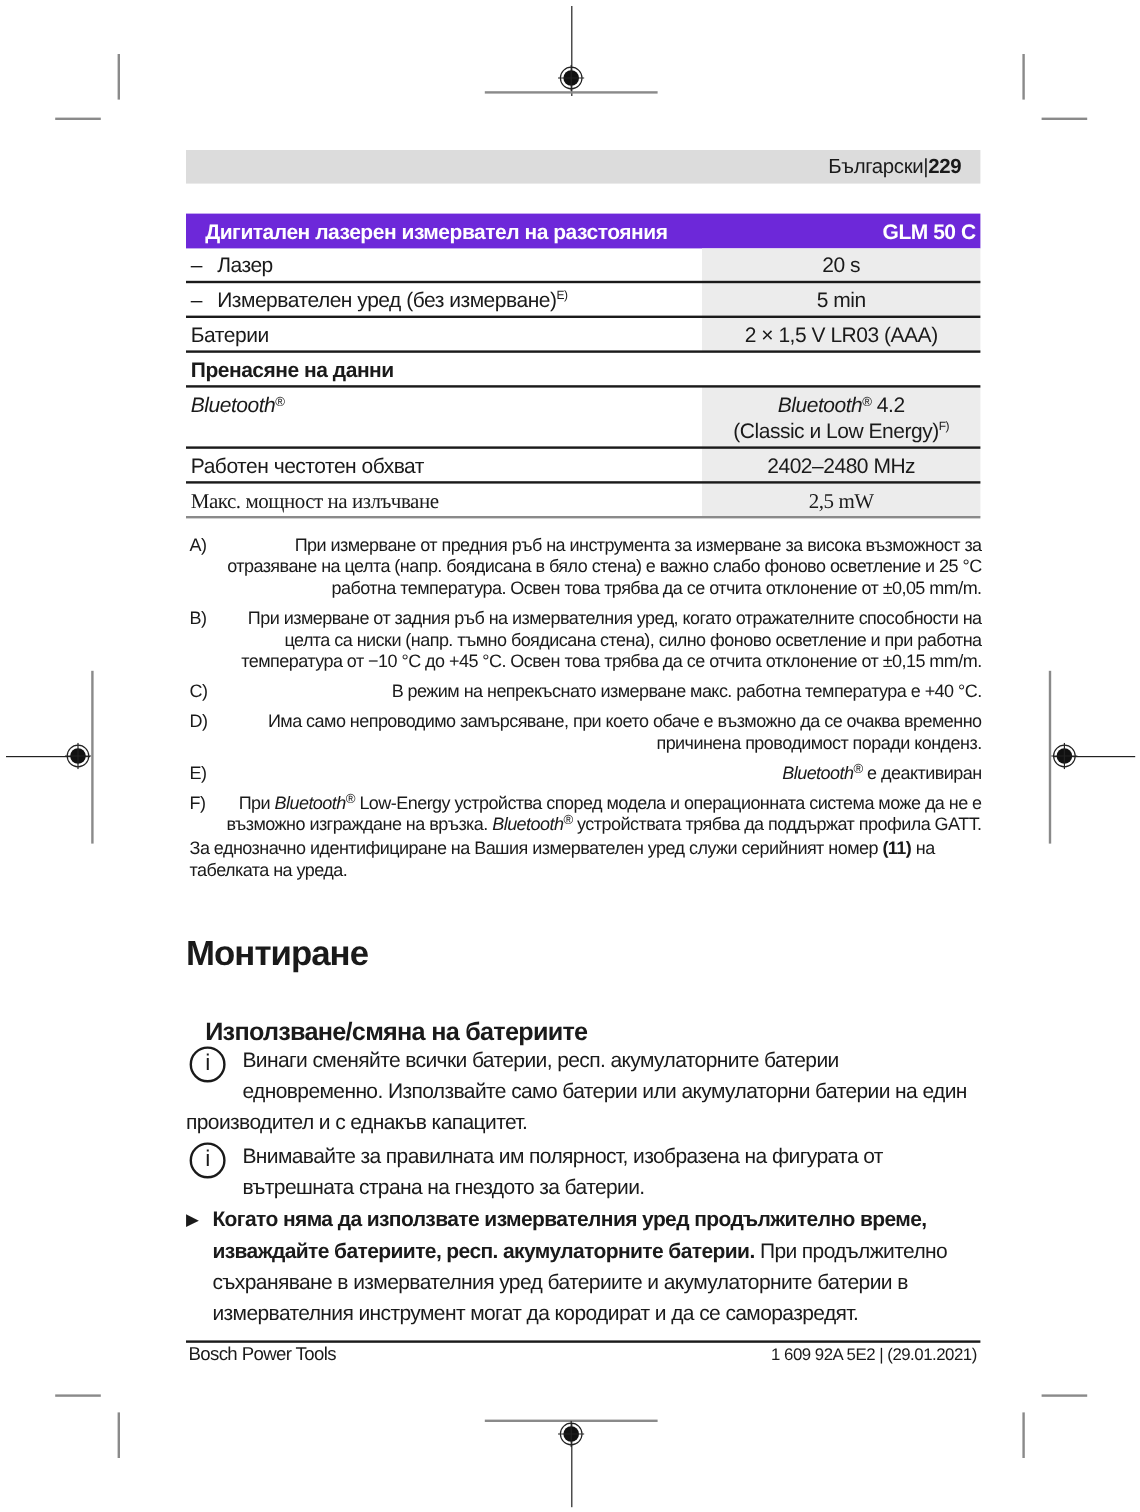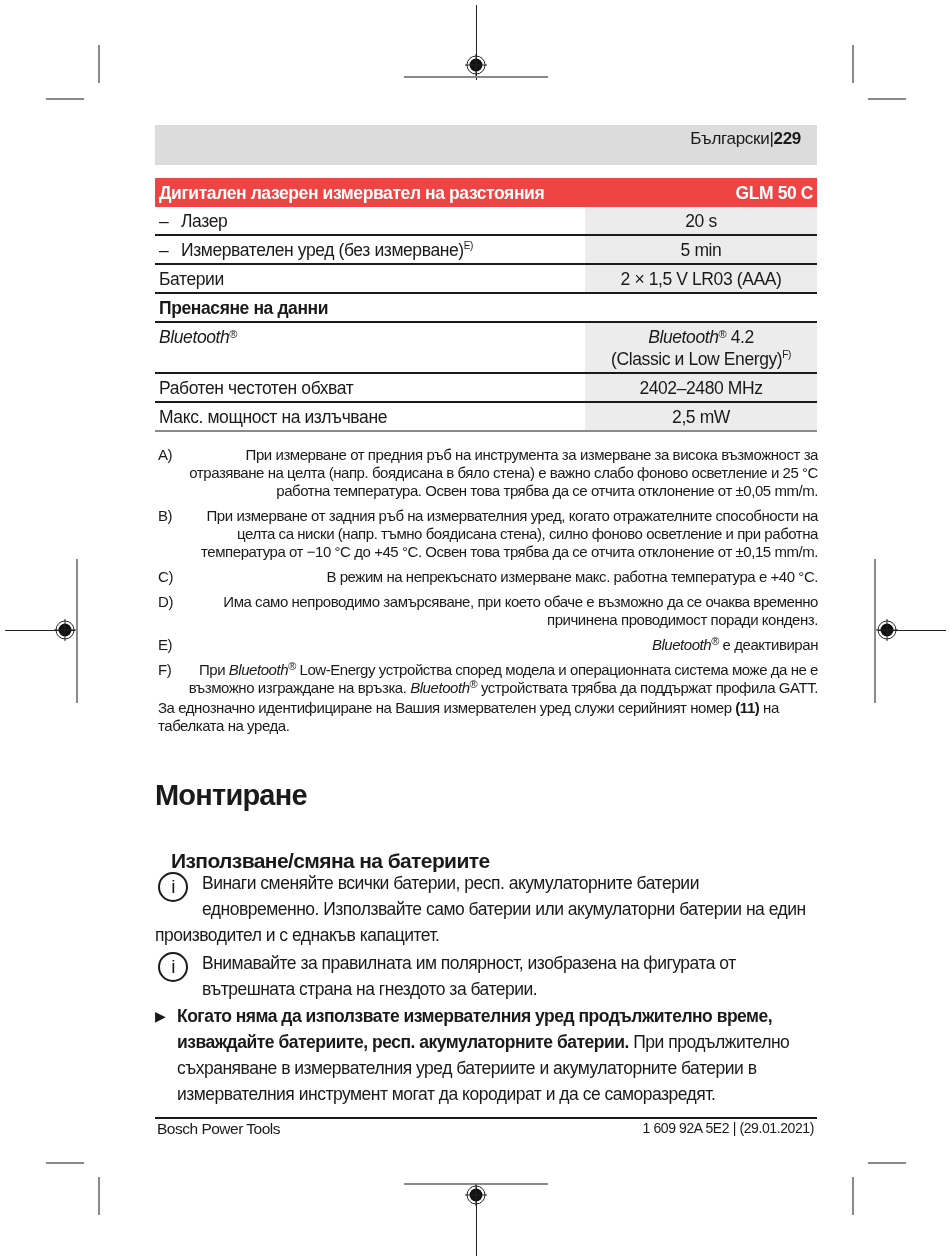--- a/index.html
+++ b/index.html
@@ -2,31 +2,31 @@
 <html><head>
 <meta charset="utf-8">
 <style>
   html, body { margin: 0; padding: 0; background: #fff; }
   body { width: 950px; height: 1260px; position: relative; overflow: hidden;
          font-family: "Liberation Sans", sans-serif; color: #1a1a1a; }
   .crop { position: absolute; background: #8a8a8a; }
   .reg-line { position: absolute; background: #222; }
   .reg { position: absolute; width: 22px; height: 22px; }
 
-  .header-bar { position: absolute; left: 155px; top: 125px; width: 662px; height: 40px; background: #dcdcdc; }
+  .header-bar { position: absolute; left: 155px; top: 125px; width: 662px; height: 28px; background: #dcdcdc; }
   .header-text { position: absolute; right: 16px; top: 4px; font-size: 17px; letter-spacing: -0.3px; }
   .header-text b { font-weight: bold; }
 
   table.spec { position: absolute; left: 155px; top: 178px; width: 662px; border-collapse: collapse; font-size: 17.5px; letter-spacing: -0.4px; }
   table.spec td { padding: 3px 4px 2px 4px; vertical-align: top; line-height: 22px; }
-  table.spec tr.head td { background: #ef4444; color: #fff; font-weight: bold; padding: 4px 4px 3px 4px; }
+  table.spec tr.head td { background: #6d28d9; color: #fff; font-weight: bold; padding: 4px 4px 3px 16px; }
   table.spec td.val { background: #ececec; text-align: center; width: 224px; }
   table.spec tr.row td { border-bottom: 2px solid #1a1a1a; }
   table.spec tr.section td { font-weight: bold; border-bottom: 2px solid #1a1a1a; }
-  table.spec tr.last td { border-bottom: 2px solid #8a8a8a; }
+  table.spec tr.last td { border-bottom: 2px solid #8a8a8a; font-family: Liberation Serif, serif; }
   .dash { display: inline-block; width: 22px; }
   sup { font-size: 10px; vertical-align: 7px; line-height: 0; }
   .it { font-style: italic; }
   .reg-mark { font-size: 11px; vertical-align: 5px; line-height: 0; }
 
   .notes { position: absolute; left: 158px; top: 446px; width: 660px; font-size: 15px; line-height: 18px; letter-spacing: -0.45px; }
   .note { display: flex; margin-bottom: 7px; }
   .note .lbl { width: 30px; flex: none; }
   .note .txt { flex: 1; text-align: right; }
   .serial { margin-top: -5px; }

